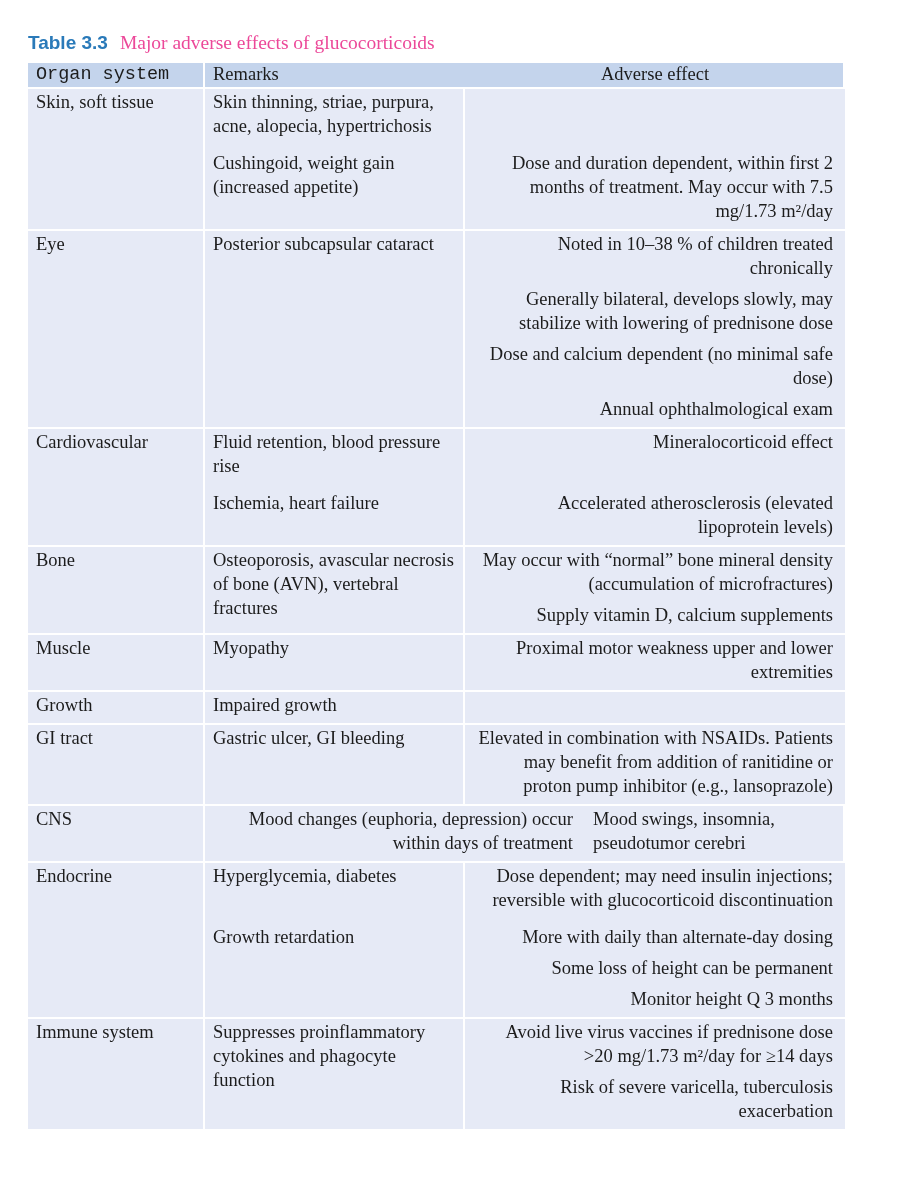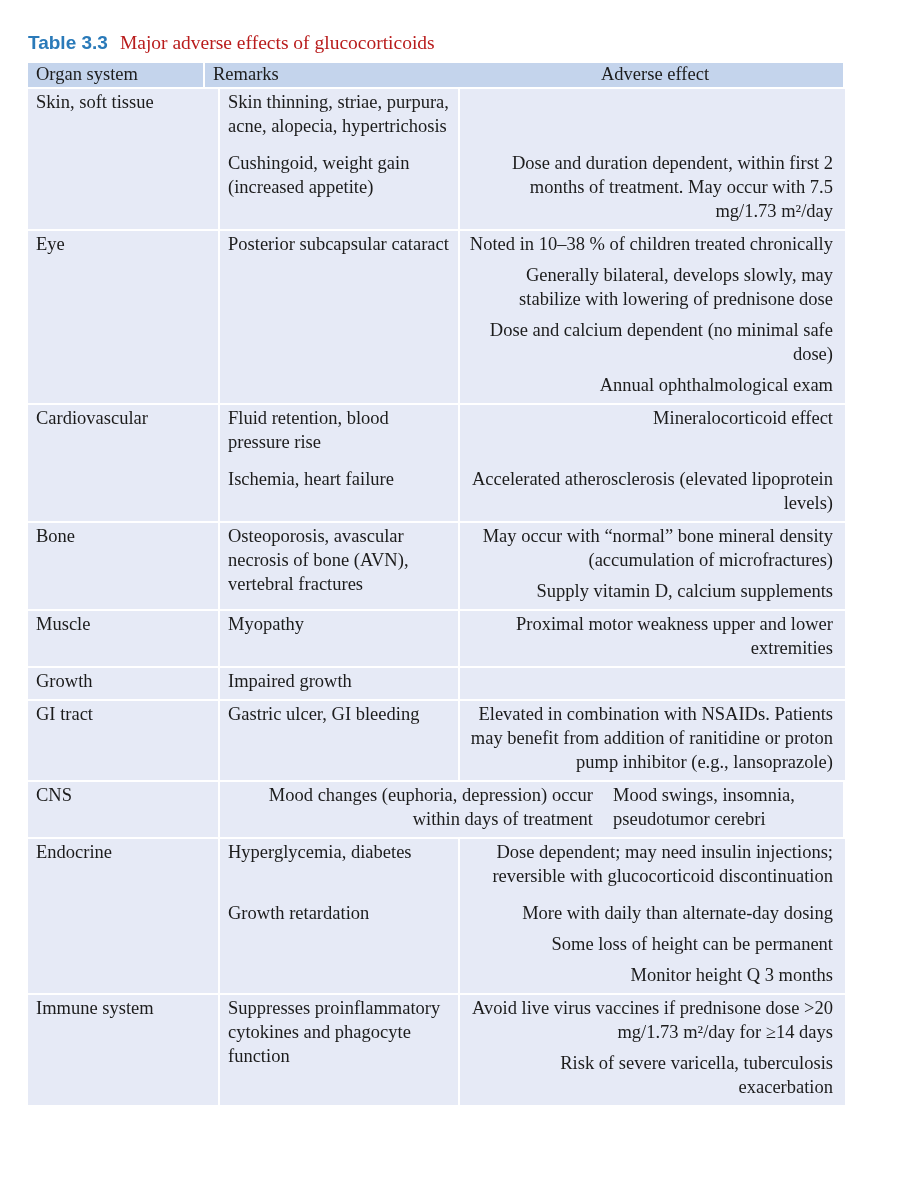--- a/index.html
+++ b/index.html
@@ -25,37 +25,37 @@
   
   .caption { margin: 0 0 8px 0; white-space: nowrap; }
   .cap-label {
     font-family: "Liberation Sans", sans-serif;
     font-weight: bold;
     font-size: 19px;
     color: var(--title-blue);
     margin-right: 12px;
     margin-top: 20px;
   }
-  .cap-text { font-size: 19.5px; color: #b91c1c; }
+  .cap-text { font-size: 19.5px; color: #ec4899; }
 
   
   .tbl { width: 817px; }
   .thead { display: flex; background: var(--header-bg); border-bottom: 2px solid var(--sep); }
   .hcell { padding: 0 8px; height: 24px; line-height: 23px; }
-  .c1 { width: 177px; border-right: 2px solid var(--sep); flex-shrink: 0; }
+  .c1 { width: 177px; border-right: 2px solid var(--sep); flex-shrink: 0; font-family: Liberation Mono, monospace; }
   .c2 { width: 252px; border-right: 2px solid var(--sep); flex-shrink: 0; }
   .c3 { flex: 1; }
 
   .trow { display: flex; background: var(--body-bg); border-bottom: 2px solid var(--sep); }
   .trow:last-child { border-bottom: 2px solid var(--sep); }
   .cell { padding: 1px 8px 6px 8px; }
-  .organ { width: 192px; border-right: 2px solid var(--sep); flex-shrink: 0; }
+  .organ { width: 177px; border-right: 2px solid var(--sep); flex-shrink: 0; }
   .entries { flex: 1; display: flex; flex-direction: column; }
   .entry { display: flex; }
-  .effect { width: 240px; border-right: 2px solid var(--sep); flex-shrink: 0; padding-right: 4px; }
+  .effect { width: 260px; border-right: 2px solid var(--sep); flex-shrink: 0; padding-right: 4px; }
   .remarks { flex: 1; padding-right: 12px; text-align: right; }
   .entry + .entry > .cell { padding-top: 7px; }
   .para + .para { margin-top: 7px; }
 </style>
 </head>
 <body>
 
 <div class="page">
   <div class="caption">
     <span class="cap-label">Table 3.3</span><span class="cap-text">Major adverse effects of glucocorticoids</span>

